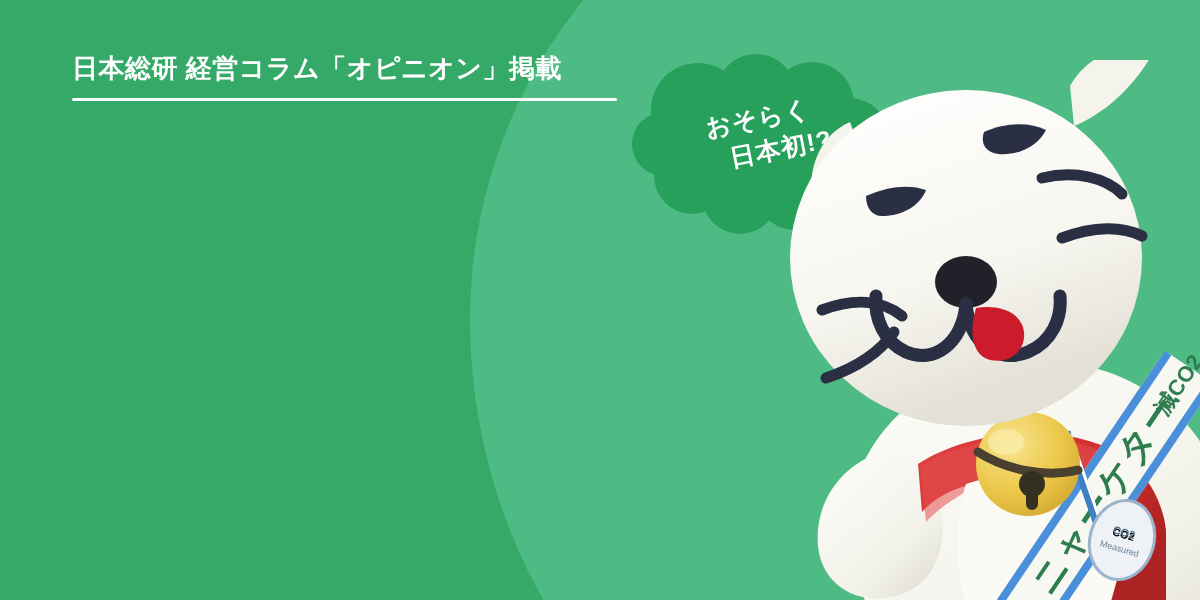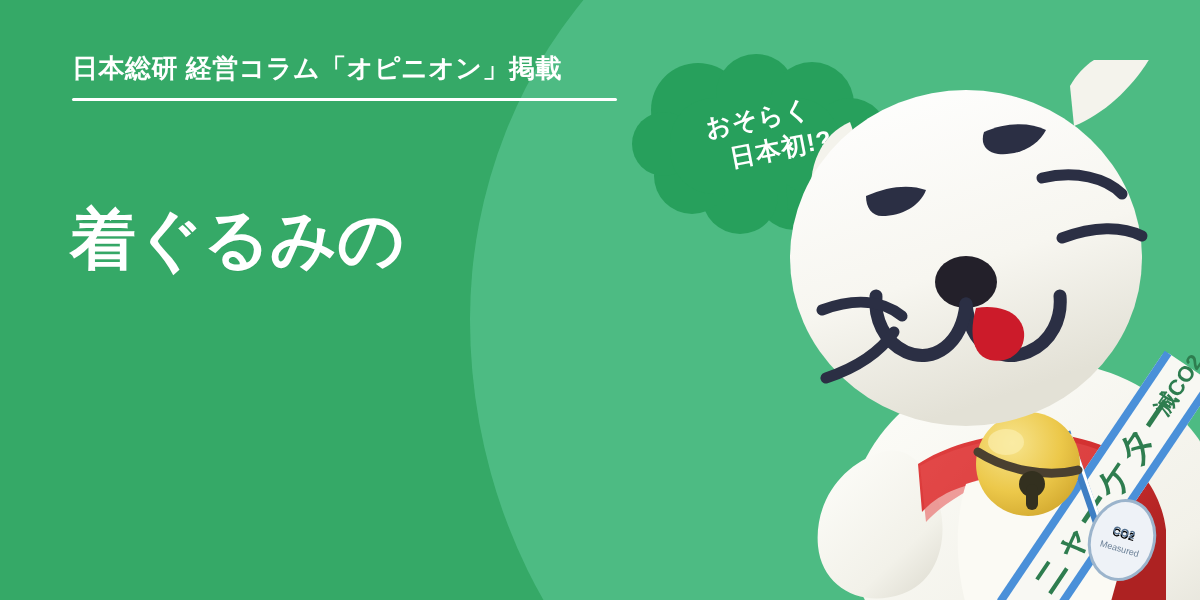--- a/index.html
+++ b/index.html
@@ -121,21 +121,20 @@
 
   <div class="bg-base"></div>
   <div class="bg-blob"></div>
 
   <div class="eyebrow-wrap">
     <p class="eyebrow">日本総研 経営コラム「オピニオン」掲載</p>
     <div class="eyebrow-rule"></div>
   </div>
 
   <h1 class="title">
-    <span class="line">着ぐるみの</span>
   </h1>
 
   <div class="bubble">
     <svg viewBox="0 0 262 175" aria-hidden="true">
       <g fill="#27a05c">
         <circle cx="62" cy="52" r="47"></circle>
         <circle cx="120" cy="36" r="40"></circle>
         <circle cx="176" cy="46" r="42"></circle>
         <circle cx="214" cy="78" r="38"></circle>
         <circle cx="205" cy="118" r="36"></circle>

